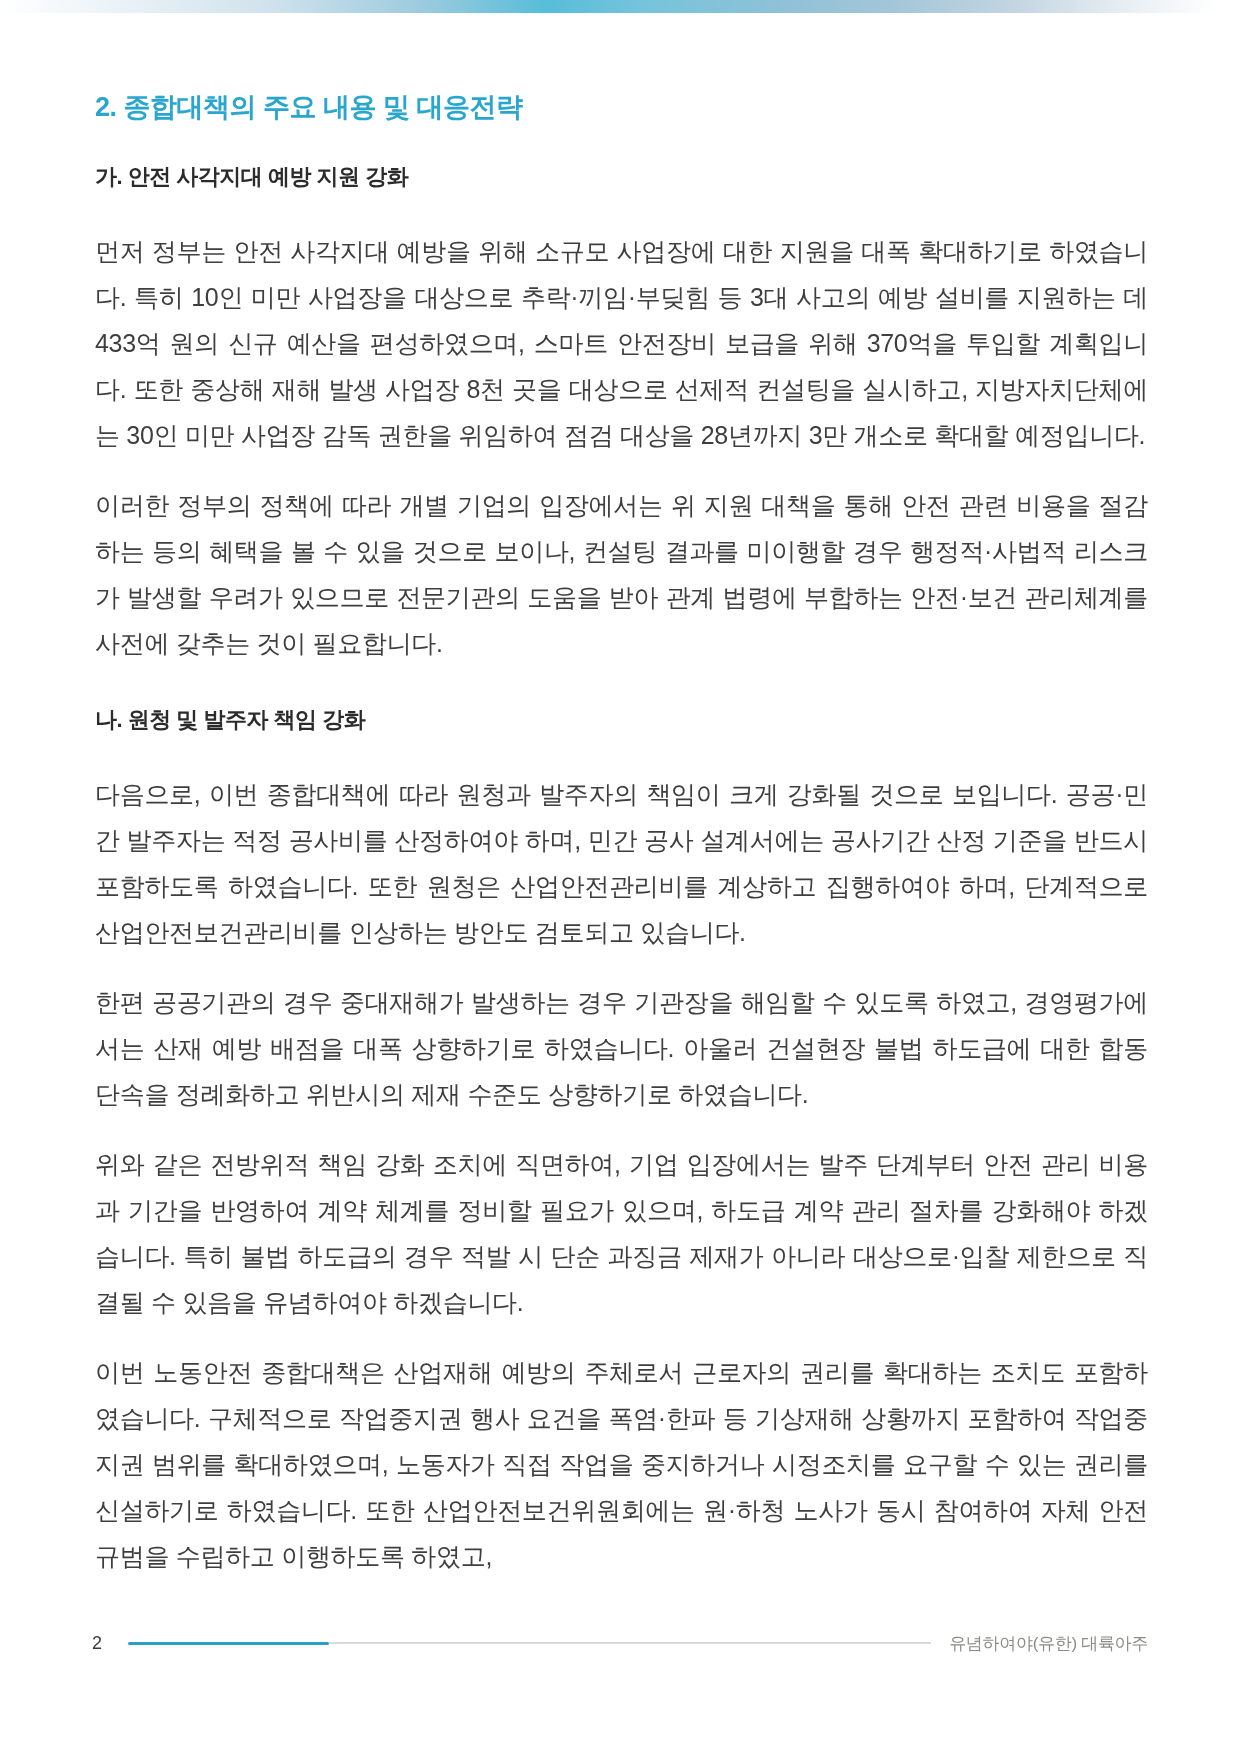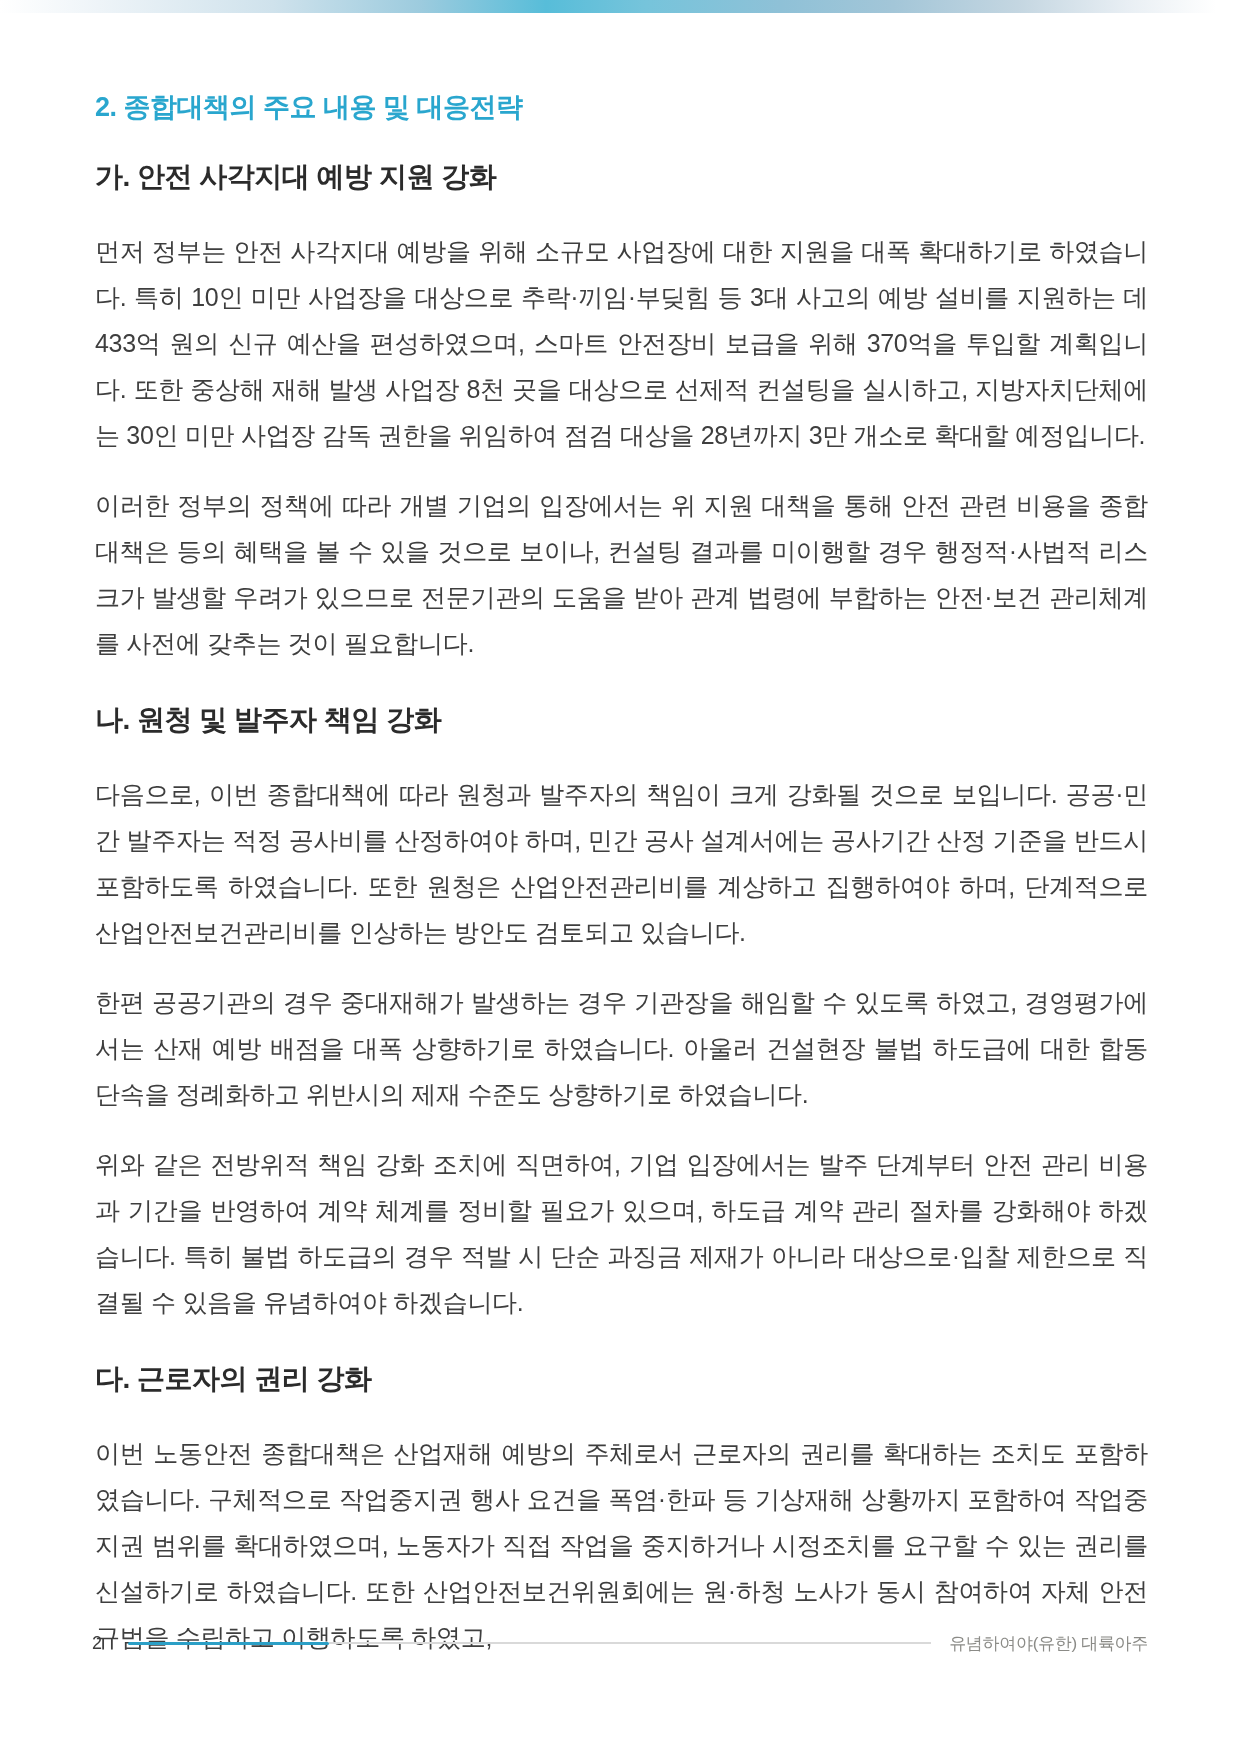--- a/index.html
+++ b/index.html
@@ -39,21 +39,21 @@
     margin: 78px 0 0 0;
     font-size: 27px;
     line-height: 32px;
     font-weight: bold;
     color: #29a6ce;
     letter-spacing: -0.5px;
   }
 
   h2.section-heading {
     margin: 40px 0 38px 0;
-    font-size: 28px;
+    font-size: 22px;
     line-height: 27px;
     font-weight: bold;
     color: #2b2b2b;
     letter-spacing: -0.5px;
   }
 
   p.body-paragraph {
     margin: 0 0 24px 0;
     font-size: 25px;
     line-height: 46px;
@@ -114,32 +114,31 @@
 
   <div class="top-bar"></div>
 
   <div class="content">
 
     <h1 class="page-title">2. 종합대책의 주요 내용 및 대응전략</h1>
 
     <section>
       <h2 class="section-heading">가. 안전 사각지대 예방 지원 강화</h2>
       <p class="body-paragraph">먼저 정부는 안전 사각지대 예방을 위해 소규모 사업장에 대한 지원을 대폭 확대하기로 하였습니다. 특히 10인 미만 사업장을 대상으로 추락·끼임·부딪힘 등 3대 사고의 예방 설비를 지원하는 데 433억 원의 신규 예산을 편성하였으며, 스마트 안전장비 보급을 위해 370억을 투입할 계획입니다. 또한 중상해 재해 발생 사업장 8천 곳을 대상으로 선제적 컨설팅을 실시하고, 지방자치단체에는 30인 미만 사업장 감독 권한을 위임하여 점검 대상을 28년까지 3만 개소로 확대할 예정입니다.</p>
-      <p class="body-paragraph">이러한 정부의 정책에 따라 개별 기업의 입장에서는 위 지원 대책을 통해 안전 관련 비용을 종합대책은 등의 혜택을 볼 수 있을 것으로 보이나, 컨설팅 결과를 미이행할 경우 행정적·사법적 리스크가 발생할 우려가 있으므로 전문기관의 도움을 받아 관계 법령에 부합하는 안전·보건 관리체계를 사전에 갖추는 것이 필요합니다.</p>
+      <p class="body-paragraph">이러한 정부의 정책에 따라 개별 기업의 입장에서는 위 지원 대책을 통해 안전 관련 비용을 절감하는 등의 혜택을 볼 수 있을 것으로 보이나, 컨설팅 결과를 미이행할 경우 행정적·사법적 리스크가 발생할 우려가 있으므로 전문기관의 도움을 받아 관계 법령에 부합하는 안전·보건 관리체계를 사전에 갖추는 것이 필요합니다.</p>
     </section>
 
     <section>
       <h2 class="section-heading">나. 원청 및 발주자 책임 강화</h2>
       <p class="body-paragraph">다음으로, 이번 종합대책에 따라 원청과 발주자의 책임이 크게 강화될 것으로 보입니다. 공공·민간 발주자는 적정 공사비를 산정하여야 하며, 민간 공사 설계서에는 공사기간 산정 기준을 반드시 포함하도록 하였습니다. 또한 원청은 산업안전관리비를 계상하고 집행하여야 하며, 단계적으로 산업안전보건관리비를 인상하는 방안도 검토되고 있습니다.</p>
       <p class="body-paragraph">한편 공공기관의 경우 중대재해가 발생하는 경우 기관장을 해임할 수 있도록 하였고, 경영평가에서는 산재 예방 배점을 대폭 상향하기로 하였습니다. 아울러 건설현장 불법 하도급에 대한 합동 단속을 정례화하고 위반시의 제재 수준도 상향하기로 하였습니다.</p>
       <p class="body-paragraph">위와 같은 전방위적 책임 강화 조치에 직면하여, 기업 입장에서는 발주 단계부터 안전 관리 비용과 기간을 반영하여 계약 체계를 정비할 필요가 있으며, 하도급 계약 관리 절차를 강화해야 하겠습니다. 특히 불법 하도급의 경우 적발 시 단순 과징금 제재가 아니라 대상으로·입찰 제한으로 직결될 수 있음을 유념하여야 하겠습니다.</p>
     </section>
 
     <section>
-      <h2 class="section-heading">다. 근로자의 권리 강화</h2>
       <p class="body-paragraph">이번 노동안전 종합대책은 산업재해 예방의 주체로서 근로자의 권리를 확대하는 조치도 포함하였습니다. 구체적으로 작업중지권 행사 요건을 폭염·한파 등 기상재해 상황까지 포함하여 작업중지권 범위를 확대하였으며, 노동자가 직접 작업을 중지하거나 시정조치를 요구할 수 있는 권리를 신설하기로 하였습니다. 또한 산업안전보건위원회에는 원·하청 노사가 동시 참여하여 자체 안전규범을 수립하고 이행하도록 하였고,</p>
     </section>
 
   </div>
 
   <footer class="footer">
     <span class="page-num">2</span>
     <div class="footer-line">
       <div class="line-teal"></div>
       <div class="line-gray"></div>

